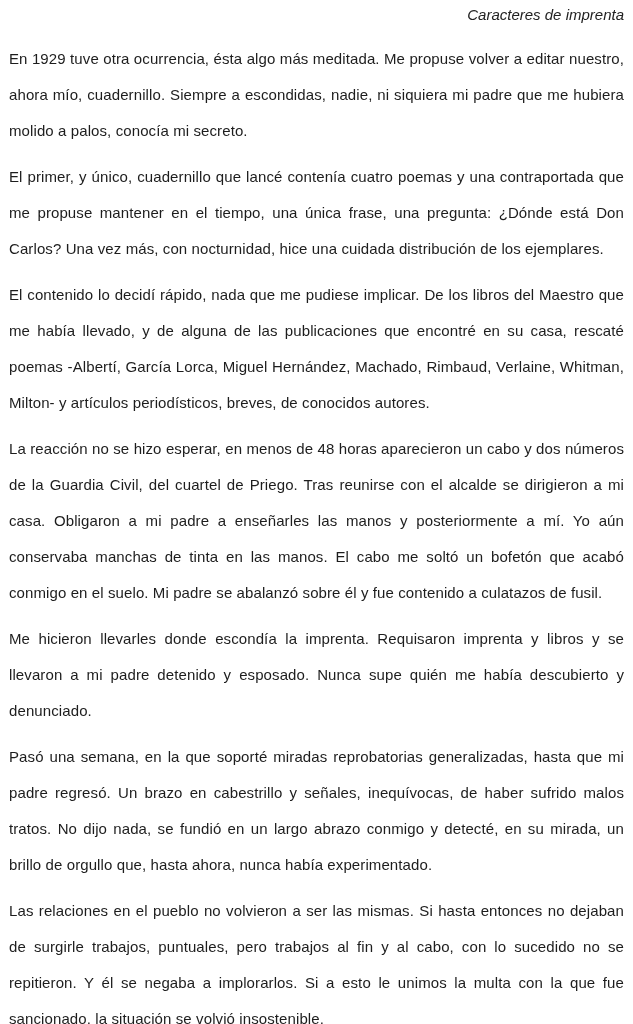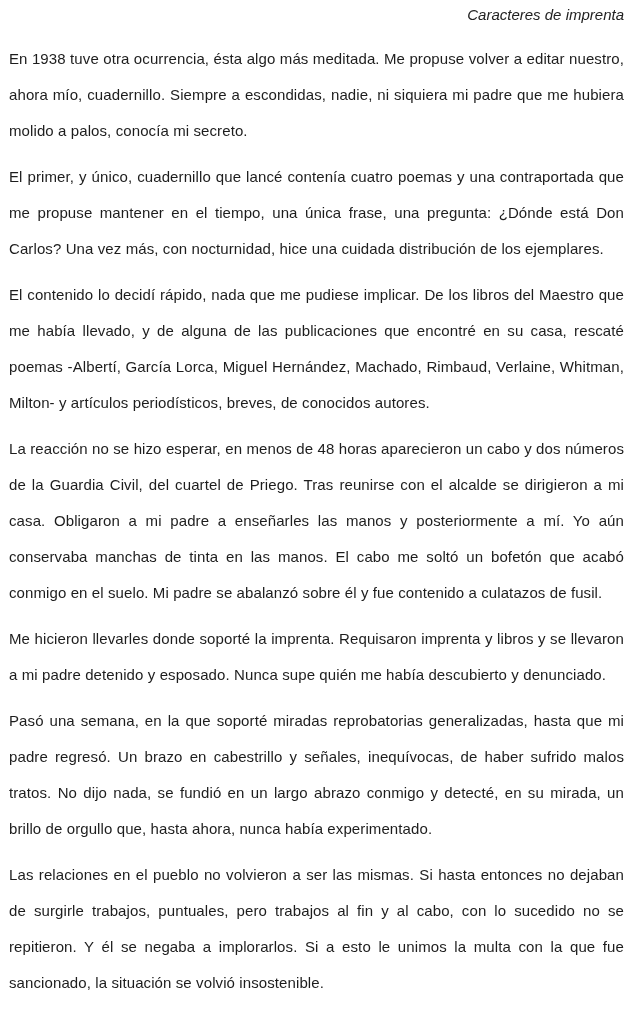--- a/index.html
+++ b/index.html
@@ -48,22 +48,22 @@
   }
 </style>
 </head>
 <body>
 
 <div class="page">
 
   <div class="running-header">Caracteres de imprenta</div>
 
   <div class="doc-body">
-    <p>En 1938 tuve otra ocurrencia, ésta algo más meditada. Me propuse volver a editar nuestro, ahora mío, cuadernillo. Siempre a escondidas, nadie, ni siquiera mi padre que me hubiera molido a palos, conocía mi secreto.</p>
+    <p>En 1929 tuve otra ocurrencia, ésta algo más meditada. Me propuse volver a editar nuestro, ahora mío, cuadernillo. Siempre a escondidas, nadie, ni siquiera mi padre que me hubiera molido a palos, conocía mi secreto.</p>
     <p>El primer, y único, cuadernillo que lancé contenía cuatro poemas y una contraportada que me propuse mantener en el tiempo, una única frase, una pregunta: ¿Dónde está Don Carlos? Una vez más, con nocturnidad, hice una cuidada distribución de los ejemplares.</p>
     <p>El contenido lo decidí rápido, nada que me pudiese implicar. De los libros del Maestro que me había llevado, y de alguna de las publicaciones que encontré en su casa, rescaté poemas -Albertí, García Lorca, Miguel Hernández, Machado, Rimbaud, Verlaine, Whitman, Milton- y artículos periodísticos, breves, de conocidos autores.</p>
     <p>La reacción no se hizo esperar, en menos de 48 horas aparecieron un cabo y dos números de la Guardia Civil, del cuartel de Priego. Tras reunirse con el alcalde se dirigieron a mi casa. Obligaron a mi padre a enseñarles las manos y posteriormente a mí. Yo aún conservaba manchas de tinta en las manos. El cabo me soltó un bofetón que acabó conmigo en el suelo. Mi padre se abalanzó sobre él y fue contenido a culatazos de fusil.</p>
-    <p>Me hicieron llevarles donde soporté la imprenta. Requisaron imprenta y libros y se llevaron a mi padre detenido y esposado. Nunca supe quién me había descubierto y denunciado.</p>
+    <p>Me hicieron llevarles donde escondía la imprenta. Requisaron imprenta y libros y se llevaron a mi padre detenido y esposado. Nunca supe quién me había descubierto y denunciado.</p>
     <p>Pasó una semana, en la que soporté miradas reprobatorias generalizadas, hasta que mi padre regresó. Un brazo en cabestrillo y señales, inequívocas, de haber sufrido malos tratos. No dijo nada, se fundió en un largo abrazo conmigo y detecté, en su mirada, un brillo de orgullo que, hasta ahora, nunca había experimentado.</p>
     <p>Las relaciones en el pueblo no volvieron a ser las mismas. Si hasta entonces no dejaban de surgirle trabajos, puntuales, pero trabajos al fin y al cabo, con lo sucedido no se repitieron. Y él se negaba a implorarlos. Si a esto le unimos la multa con la que fue sancionado, la situación se volvió insostenible.</p>
   </div>
 
 </div>
 
 </body></html>

